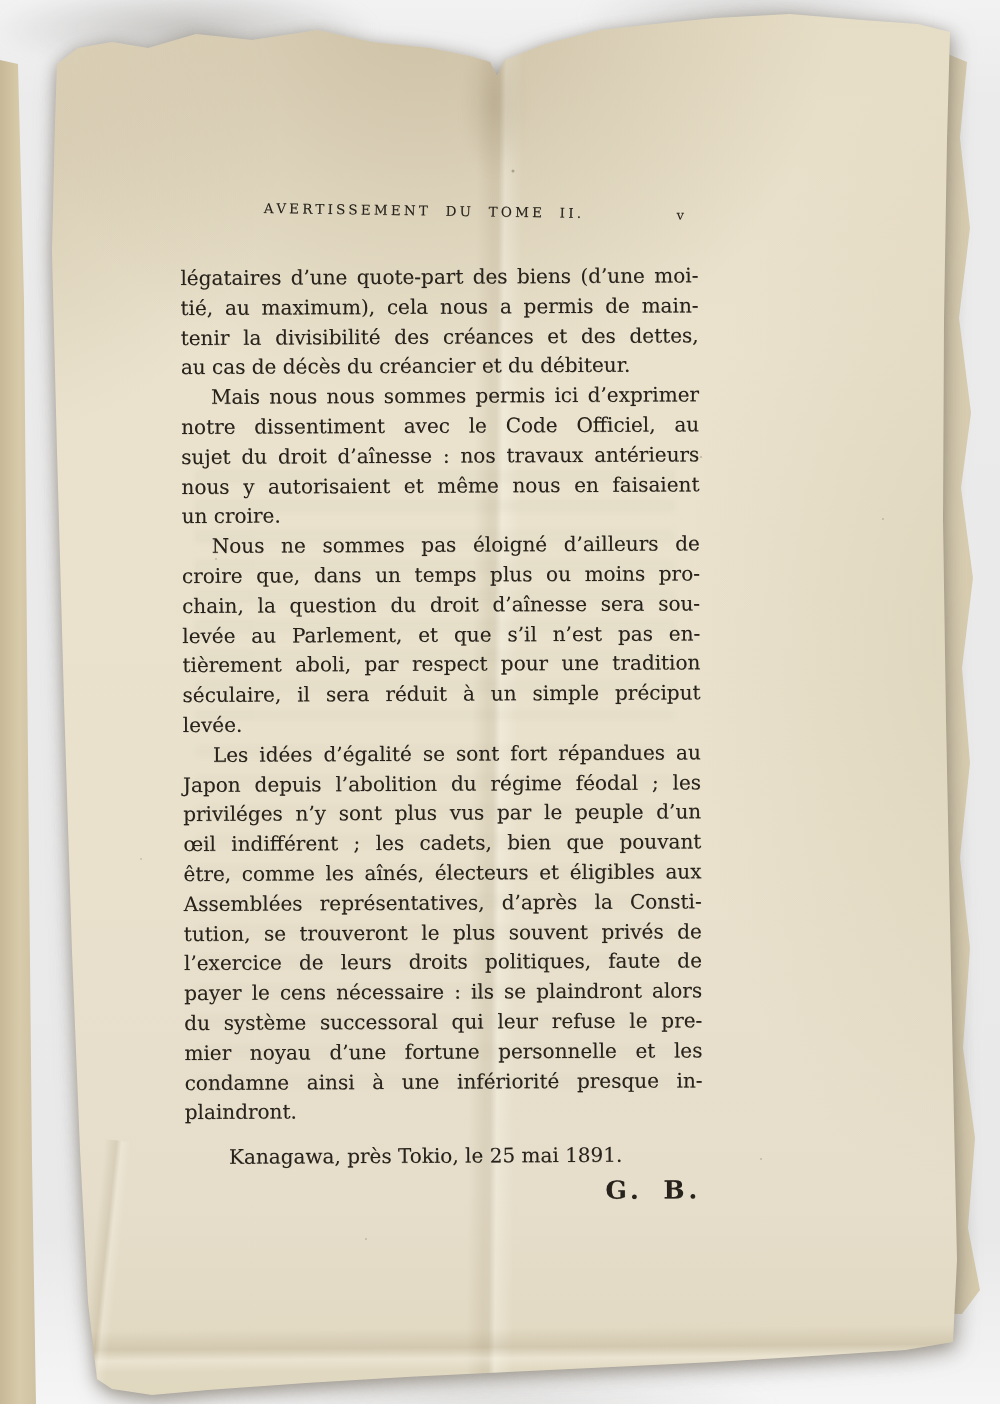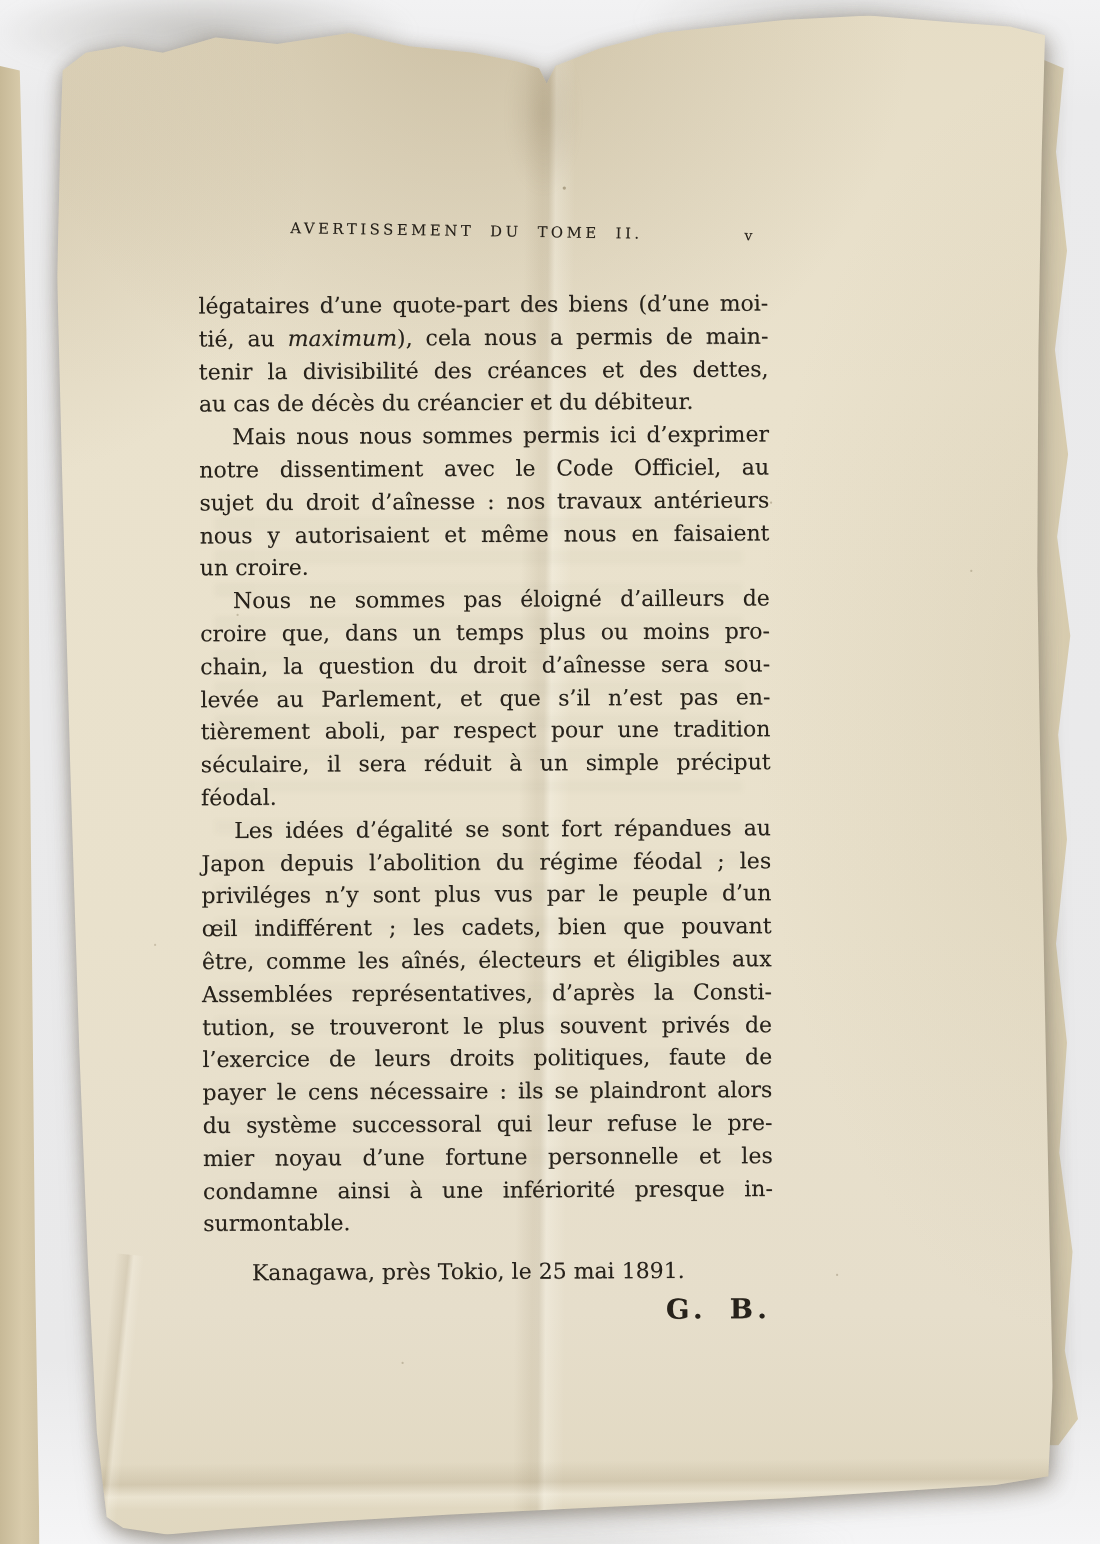--- a/index.html
+++ b/index.html
@@ -117,21 +117,21 @@
     position:relative;text-align:center;height:20px;
     font-size:13.5px;letter-spacing:3.2px;word-spacing:7px;
     transform:rotate(1.2deg);
   }
   .header-title{display:inline-block;margin-right:30px;}
   .page-number{position:absolute;right:14px;top:1px;font-size:13px;letter-spacing:0;}
   .body{margin-top:40px;font-size:20px;line-height:29.8px;}
   .line{text-align:justify;}
   .line.jl{text-align-last:justify;}
   .line.ind{text-indent:30px;}
-  .it{font-style:italic;}
+  .it{}
   .dateline{margin-top:17px;padding-left:44px;font-size:20px;}
   .signature{margin-top:9px;text-align:right;padding-right:2px;
     font-size:25px;font-weight:bold;letter-spacing:4px;word-spacing:8px;}
 </style>
 </head>
 <body>
 
 <div class="canvas">
   <div class="wrinkle w1"></div>
   <div class="wrinkle w2"></div>
@@ -164,33 +164,33 @@
             <div class="line jl"><span>notre dissentiment avec le Code Officiel, au</span></div>
             <div class="line jl"><span>sujet du droit d’aînesse : nos travaux antérieurs</span></div>
             <div class="line jl"><span>nous y autorisaient et même nous en faisaient</span></div>
             <div class="line"><span>un croire.</span></div>
             <div class="line jl ind"><span>Nous ne sommes pas éloigné d’ailleurs de</span></div>
             <div class="line jl"><span>croire que, dans un temps plus ou moins pro-</span></div>
             <div class="line jl"><span>chain, la question du droit d’aînesse sera sou-</span></div>
             <div class="line jl"><span>levée au Parlement, et que s’il n’est pas en-</span></div>
             <div class="line jl"><span>tièrement aboli, par respect pour une tradition</span></div>
             <div class="line jl"><span>séculaire, il sera réduit à un simple préciput</span></div>
-            <div class="line"><span>féodal.</span></div>
+            <div class="line"><span>levée.</span></div>
             <div class="line jl ind"><span>Les idées d’égalité se sont fort répandues au</span></div>
             <div class="line jl"><span>Japon depuis l’abolition du régime féodal ; les</span></div>
             <div class="line jl"><span>priviléges n’y sont plus vus par le peuple d’un</span></div>
             <div class="line jl"><span>œil indifférent ; les cadets, bien que pouvant</span></div>
             <div class="line jl"><span>être, comme les aînés, électeurs et éligibles aux</span></div>
             <div class="line jl"><span>Assemblées représentatives, d’après la Consti-</span></div>
             <div class="line jl"><span>tution, se trouveront le plus souvent privés de</span></div>
             <div class="line jl"><span>l’exercice de leurs droits politiques, faute de</span></div>
             <div class="line jl"><span>payer le cens nécessaire : ils se plaindront alors</span></div>
             <div class="line jl"><span>du système successoral qui leur refuse le pre-</span></div>
             <div class="line jl"><span>mier noyau d’une fortune personnelle et les</span></div>
             <div class="line jl"><span>condamne ainsi à une infériorité presque in-</span></div>
-            <div class="line"><span>surmontable.</span></div>
+            <div class="line"><span>plaindront.</span></div>
           </div>
         <div class="dateline">Kanagawa, près Tokio, le 25 mai 1891.</div>
         <div class="signature">G. B.</div>
       </div>
     </div>
   </div>
 </div>
 
 </body></html>

